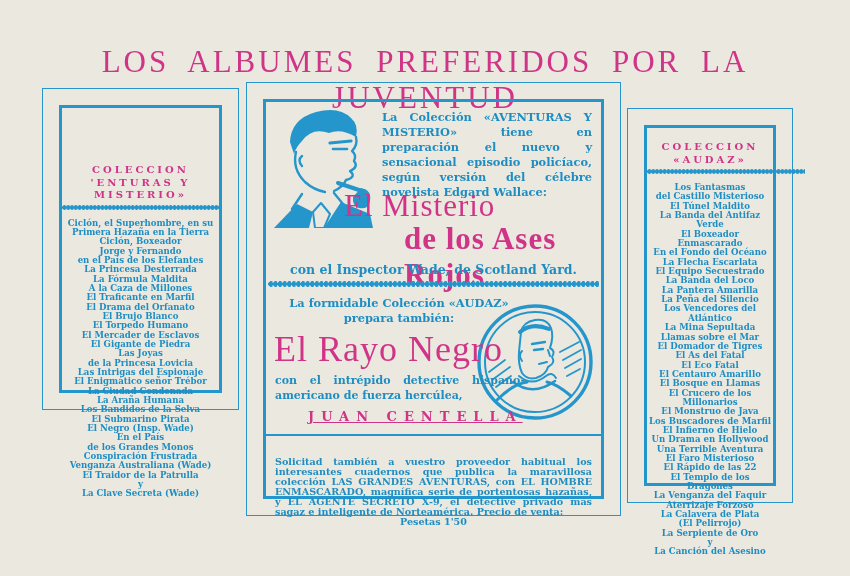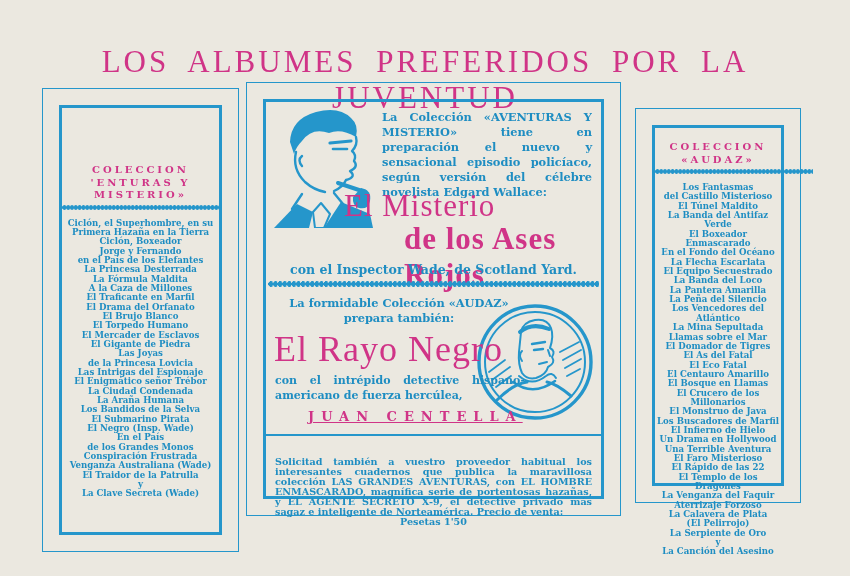--- a/index.html
+++ b/index.html
@@ -15,23 +15,23 @@
     font-family:"DejaVu Serif",serif;
   }
   .page-title{
     position:absolute;top:44px;left:0;width:100%;text-align:center;
     font-family:"Liberation Serif",serif;
     font-size:31px;color:var(--magenta);letter-spacing:3px;word-spacing:9px;
     font-weight:500;
   }
   .panel{position:absolute;border:1px solid var(--blue);padding:16px;box-sizing:border-box;}
   .panel-inner{border:3px solid var(--blue);width:100%;height:100%;box-sizing:border-box;position:relative;}
-  #left-panel{left:42px;top:88px;width:197px;height:464px;}
+  #left-panel{left:42px;top:88px;width:197px;height:322px;}
   #center-panel{left:246px;top:82px;width:375px;height:434px;}
-  #right-panel{left:627px;top:108px;width:166px;height:395px;margin-left:8px;}
+  #right-panel{left:627px;top:108px;width:166px;height:395px;}
 
   .col-header{
     color:var(--magenta);font-weight:bold;font-size:10px;line-height:12.5px;
     letter-spacing:3px;text-align:center;
   }
   .chain{
     height:5px;background-repeat:repeat-x;
     background-image:radial-gradient(circle at 2.4px 2.5px, var(--blue) 2.1px, rgba(0,0,0,0) 2.4px);
     background-size:3.8px 5px;
   }

